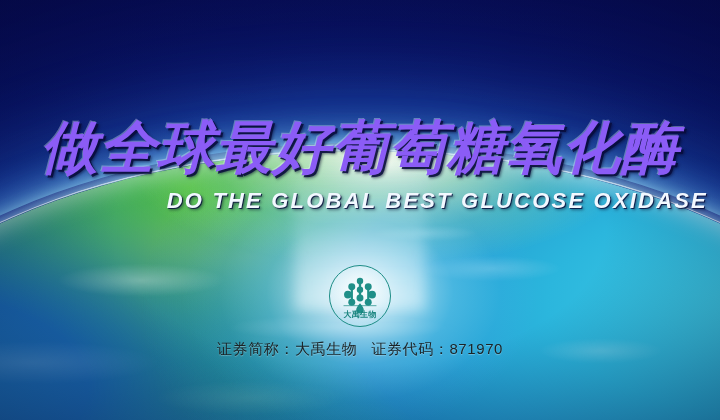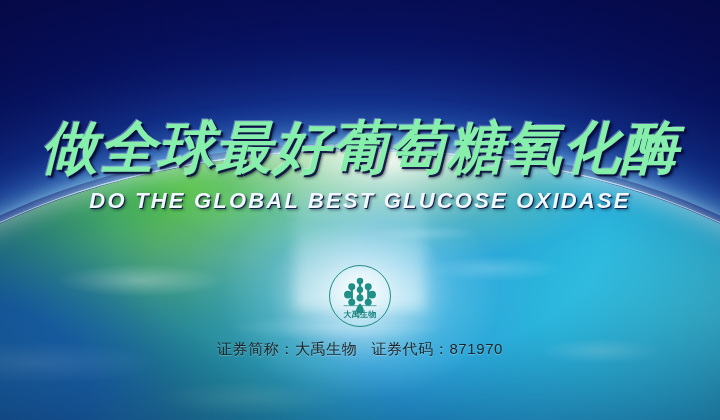--- a/index.html
+++ b/index.html
@@ -161,33 +161,33 @@
     top: 118px;
     left: 0; right: 0;
     text-align: center;
   }
   #headline {
     display: inline-block;
     font-size: 57px;
     line-height: 1.02;
     font-weight: 700;
     font-style: italic;
-    color: #86efac;
+    color: #8b5cf6;
     letter-spacing: 1px;
     white-space: nowrap;
     text-shadow:
        2px 2px 0 rgba(8,12,60,0.85),
        3px 3px 3px rgba(4,8,40,0.55),
       -1px -1px 0 rgba(235,245,255,0.35);
   }
   #subline {
     position: absolute;
     top: 188px;
-    left: 0; right: 0;
-    text-align: center;
+    left: 0; right: 12px;
+    text-align: right;
     font-size: 22px;
     font-style: italic;
     font-weight: 700;
     color: #f2f8ff;
     letter-spacing: 2.2px;
     white-space: nowrap;
     text-shadow:
        1px 1px 0 rgba(8,12,60,0.8),
        2px 2px 3px rgba(4,8,40,0.5);
   }

